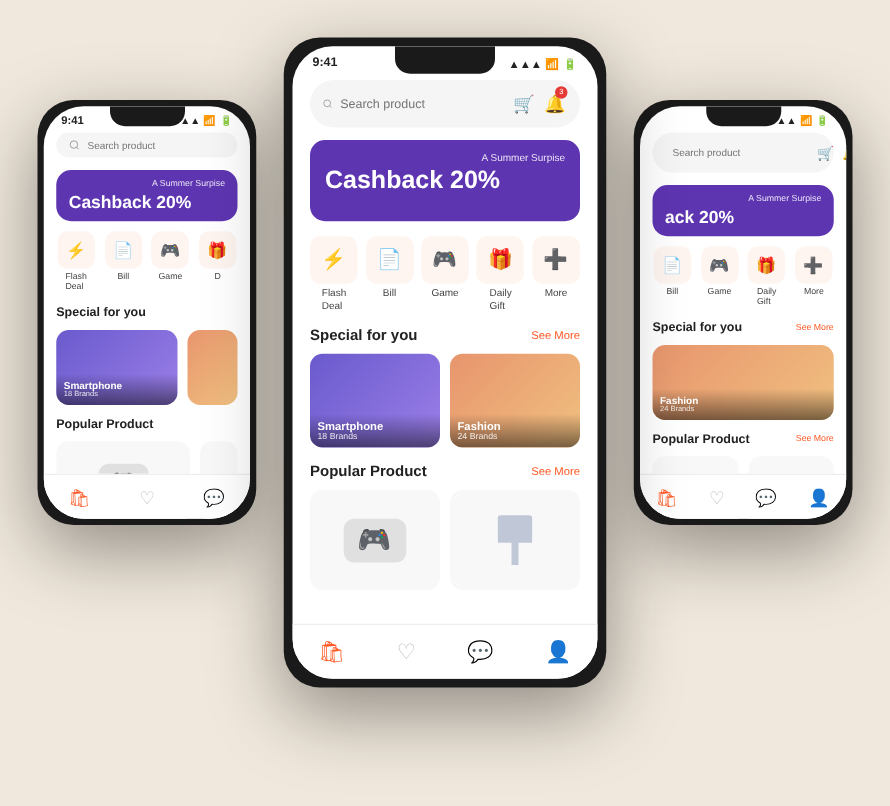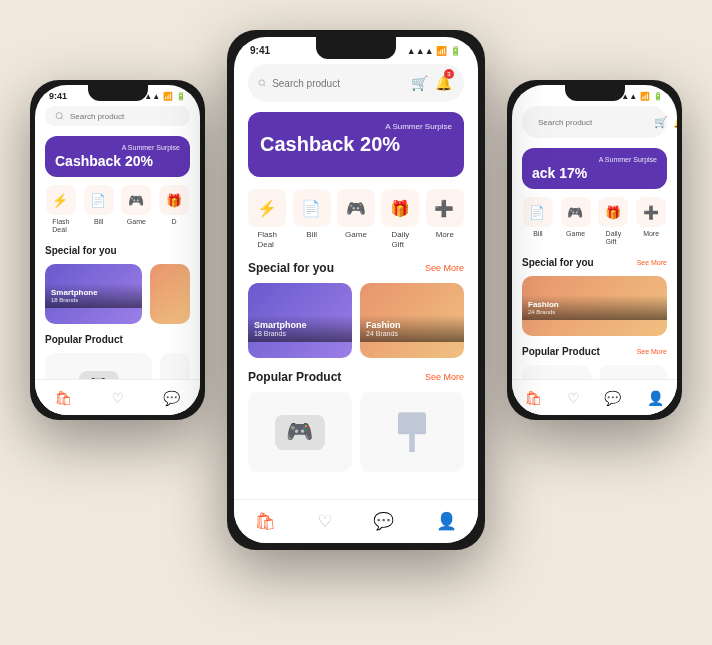--- a/index.html
+++ b/index.html
@@ -236,21 +236,21 @@
       flex: 1;
       border-radius: 10px;
       overflow: hidden;
       position: relative;
       height: 60px;
       background: #ddd;
     }
     .product-card.center { height: 75px; }
     .product-card-overlay {
       position: absolute;
-      bottom: 16px; left: 0;
+      bottom: 0; left: 0;
       padding: 5px 6px;
       background: linear-gradient(transparent, rgba(0,0,0,0.5));
       width: 100%;
     }
     .product-card-title {
       font-size: 8px;
       font-weight: 700;
       color: #fff;
     }
     .product-card-title.center { font-size: 9px; }
@@ -442,21 +442,21 @@
             <span>🛒</span>
           </div>
           <div class="icon-btn" style="position:relative;">
             <span>🔔</span>
 
           </div>
         </div>
 
         <div class="banner small" style="padding:8px 10px;margin-bottom:8px;">
           <div class="banner-subtitle">A Summer Surpise</div>
-          <div class="banner-title">ack 17%</div>
+          <div class="banner-title">ack 20%</div>
         </div>
 
         <div class="categories">
           <div class="category-item">
             <div class="category-icon">📄</div>
             <span class="category-label">Bill</span>
           </div>
           <div class="category-item">
             <div class="category-icon">🎮</div>
             <span class="category-label">Game</span>

